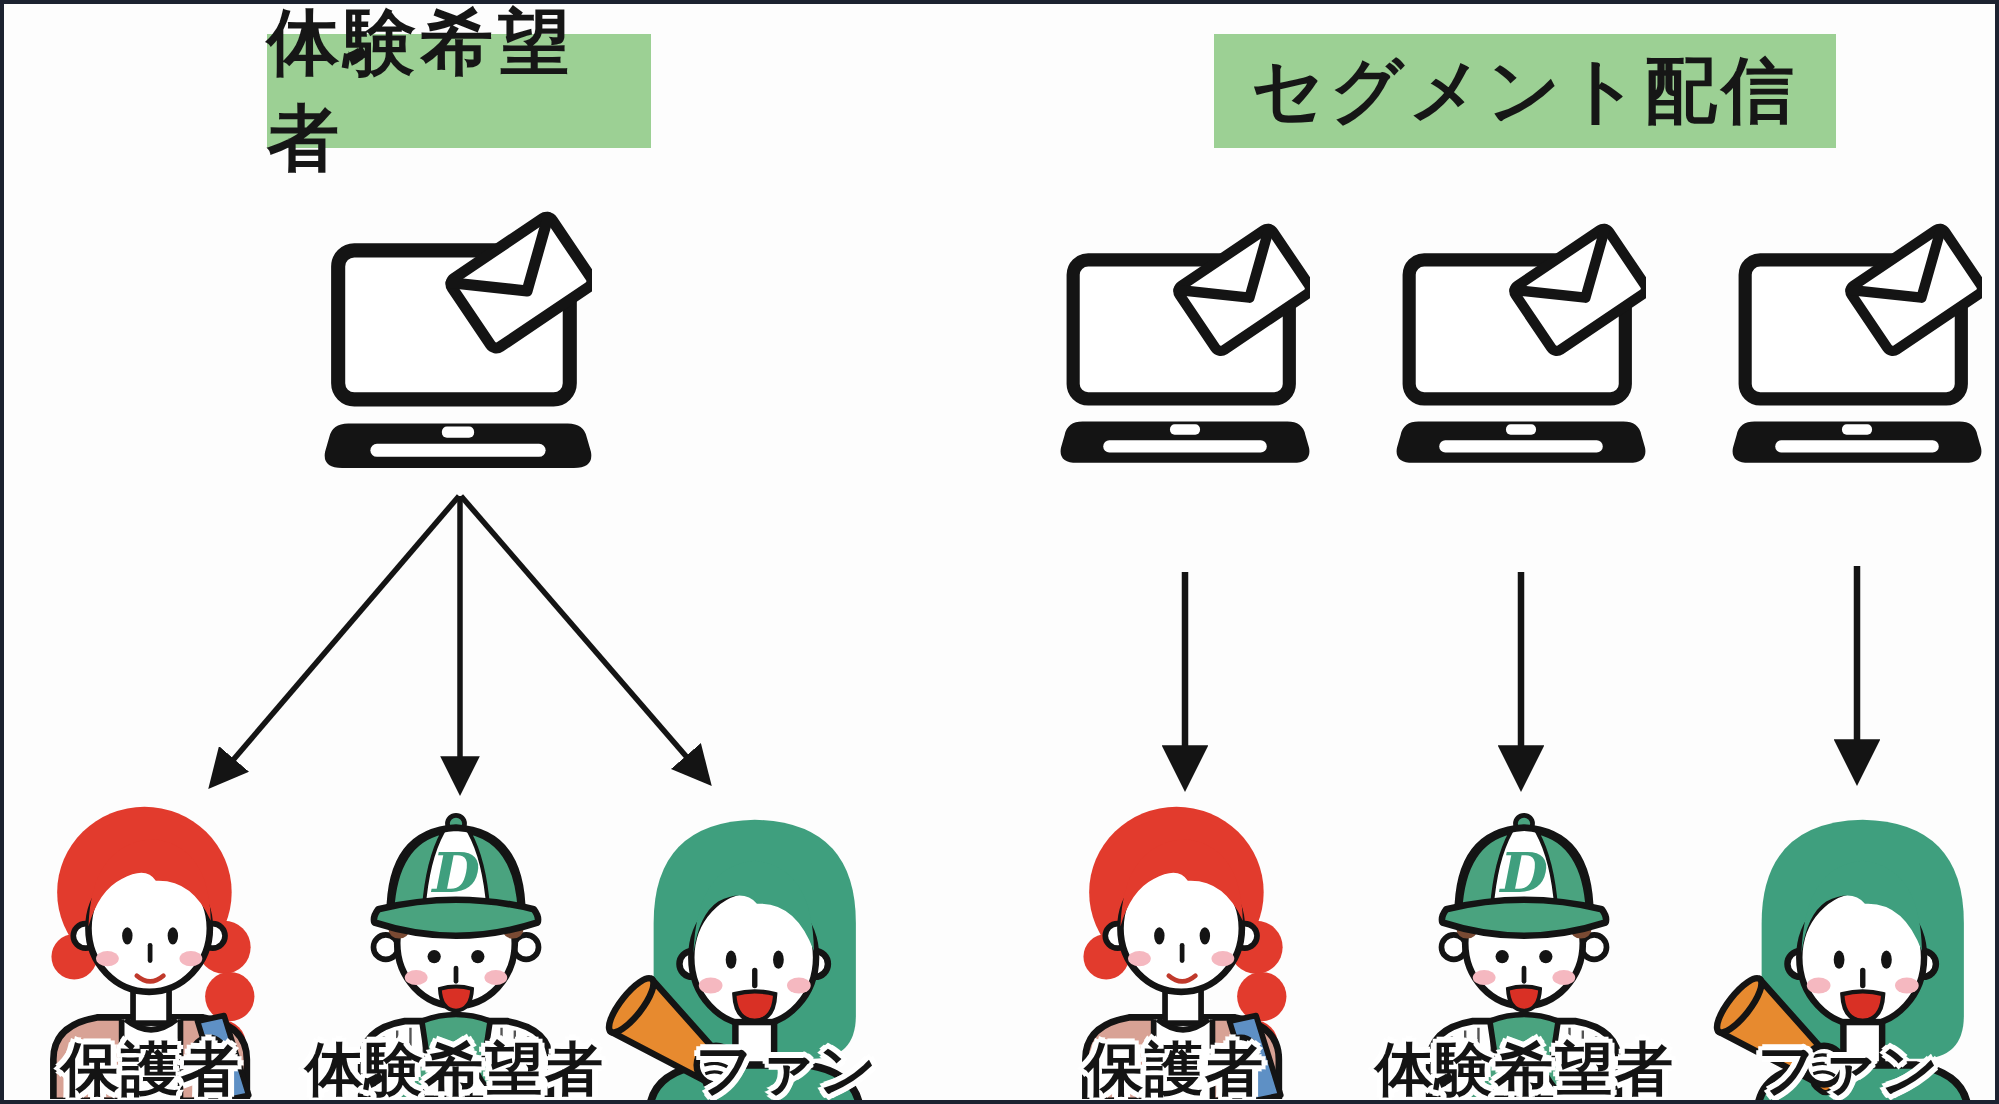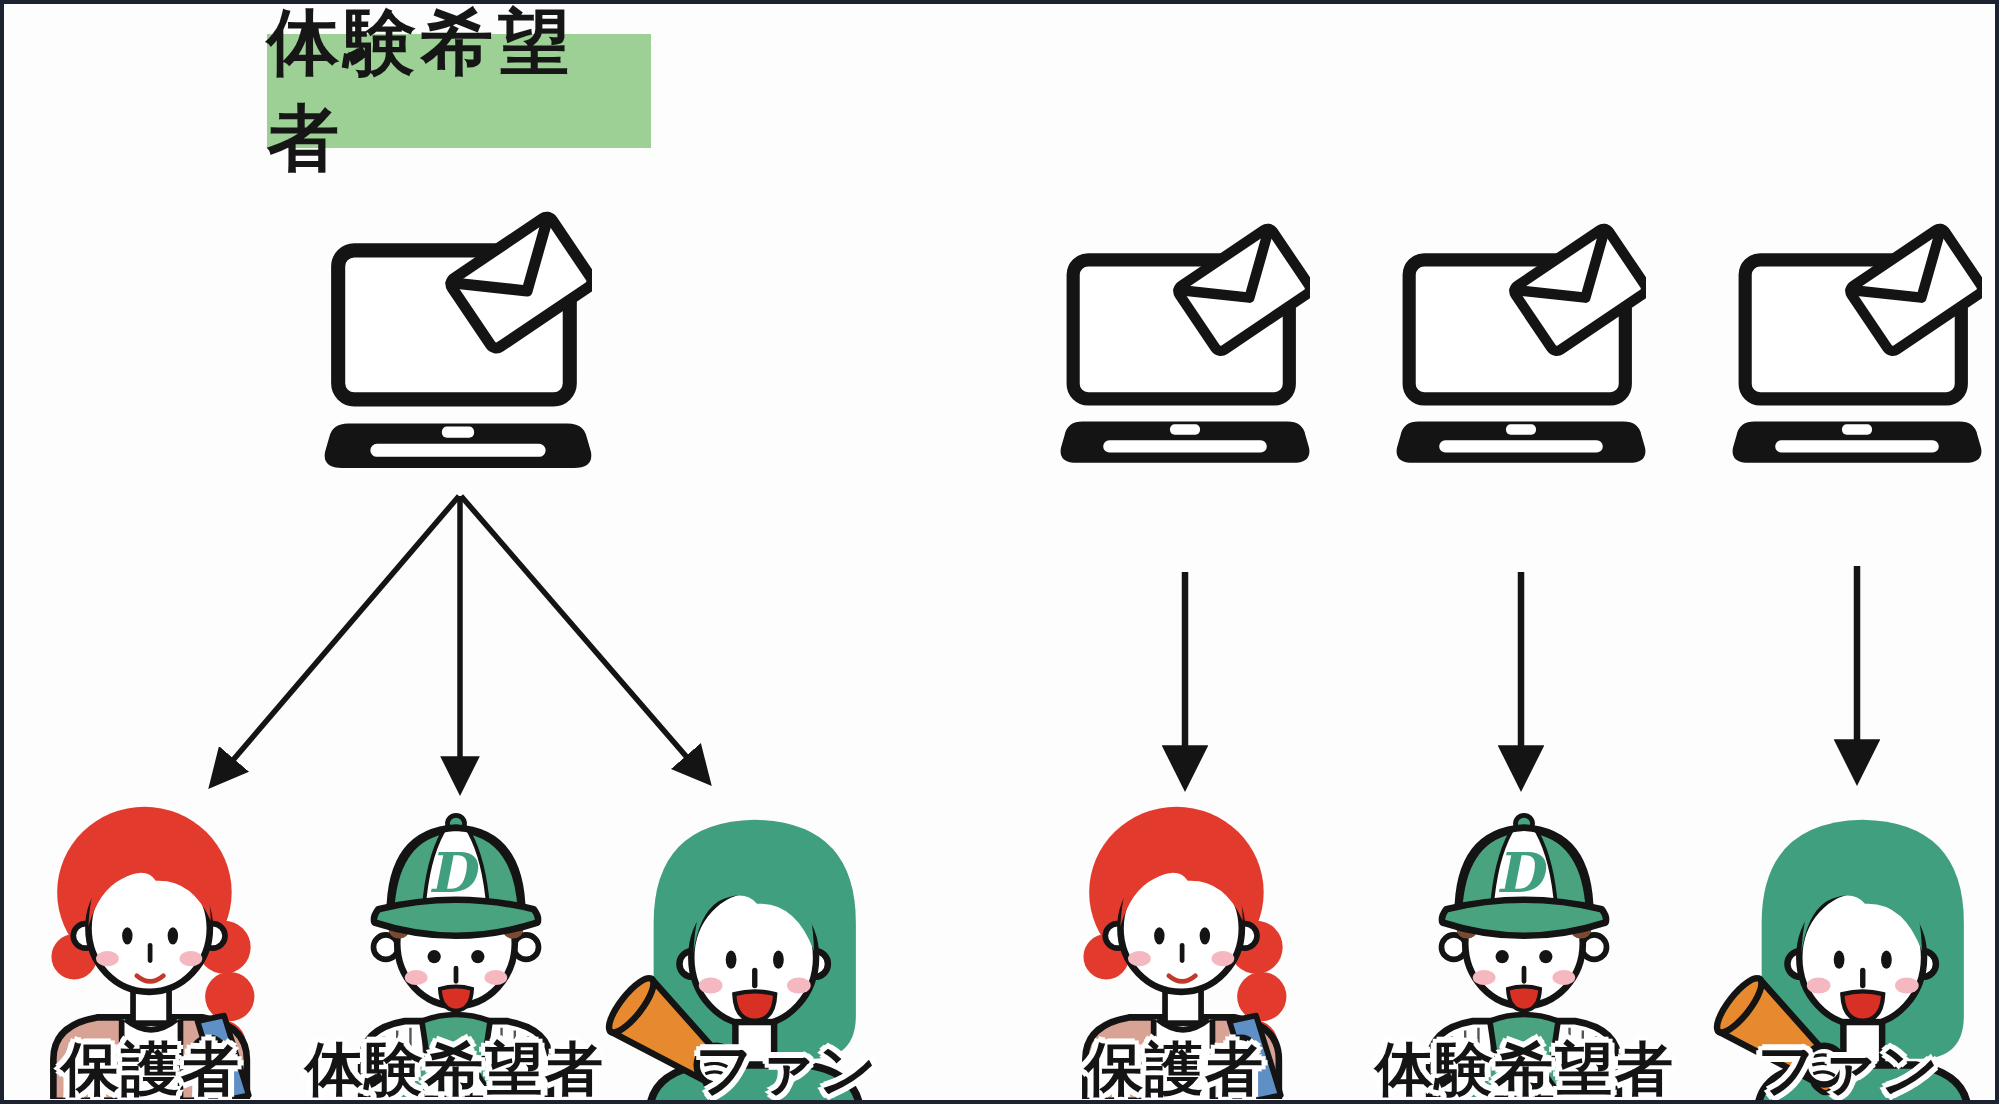--- a/index.html
+++ b/index.html
@@ -129,20 +129,21 @@
           <rect x="-4" y="-16" width="20" height="32" rx="7" fill="#e07b1f" stroke="#141414" stroke-width="5"></rect>
         </g>
         <circle cx="104" cy="252" r="18" fill="#fff" stroke="#141414" stroke-width="6"></circle>
         <path d="M94,244 Q105,240 114,246 M93,252 Q105,248 115,254 M94,260 Q105,256 114,262" stroke="#141414" stroke-width="3" fill="none"></path>
       </symbol>
 
     </defs>
   </svg>
 
   <div class="header-box" style="left:263px; width:384px;">体験希望者</div>
+  <div class="header-box" style="left:1210px; width:622px;">セグメント配信</div>
 
   <svg class="abs laptop" style="left:320px; top:192px;" width="268" height="287" viewBox="0 0 266 285">
       <use href="#sym-laptop"></use>
     </svg>
   <svg class="abs laptop" style="left:1056px; top:205px;" width="250" height="268" viewBox="0 0 266 285">
       <use href="#sym-laptop"></use>
     </svg>
   <svg class="abs laptop" style="left:1392px; top:205px;" width="250" height="268" viewBox="0 0 266 285">
       <use href="#sym-laptop"></use>
     </svg>

